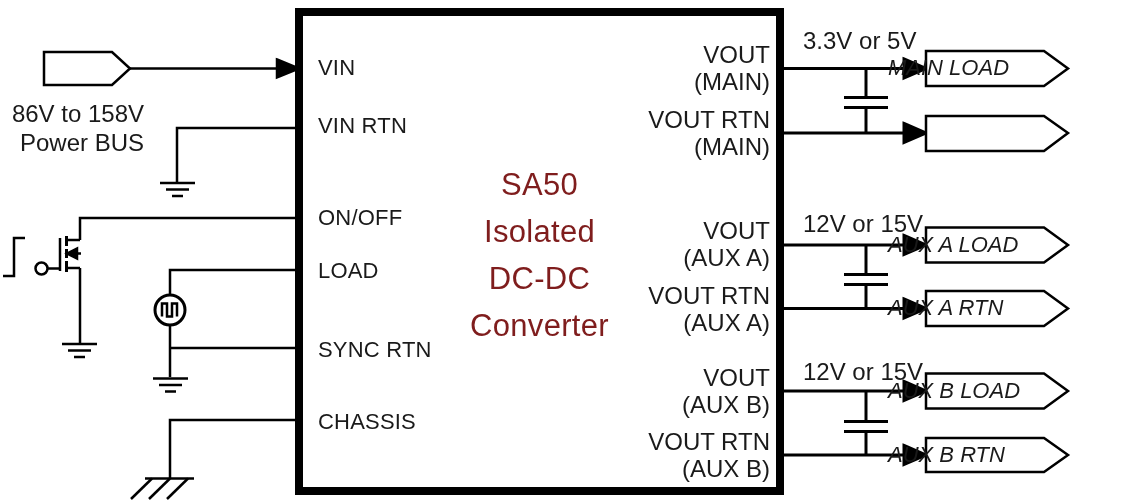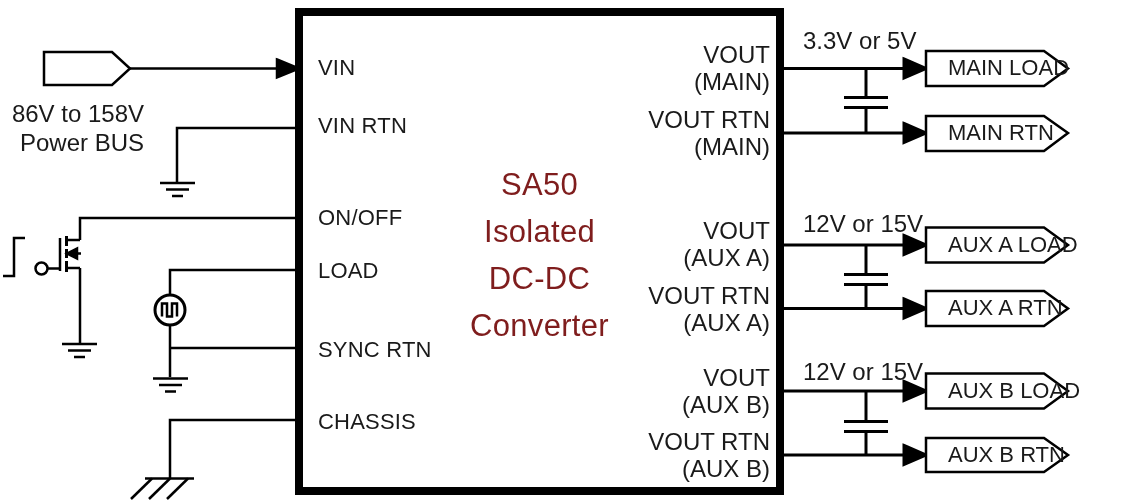--- a/index.html
+++ b/index.html
@@ -8,21 +8,21 @@
     font-family:"Liberation Sans","DejaVu Sans",sans-serif;color:#1a1a1a;
   }
   #wires{position:absolute;left:0;top:0;}
   .lbl{position:absolute;white-space:nowrap;}
   .left-pin{font-size:22px;transform:translateY(-50%);letter-spacing:0.2px;}
   .right-pin{font-size:24px;line-height:27px;text-align:right;transform:translateY(-50%);right:377px;}
   .title-block{left:299px;width:481px;text-align:center;font-size:31px;line-height:47px;
                transform:translateY(-50%);color:#7f1d1d;letter-spacing:0.3px;}
   .bus-label{left:10px;width:134px;text-align:right;font-size:24px;line-height:29px;transform:translateY(-50%);}
   .voltage{font-size:24px;left:803px;transform:translateY(-50%);}
-  .tag-text{font-size:22px;left:948px;transform:translateY(-50%);}
+  .tag-text{font-size:22px;left:888px;transform:translateY(-50%);font-style:italic;}
 </style>
 </head>
 <body>
 
 <div id="stage">
 
   <svg id="wires" width="1147" height="503" viewBox="0 0 1147 503" stroke="#000" fill="none" stroke-width="2.5">
 
     <rect x="299" y="12" width="481" height="479" fill="#fff" stroke-width="8"></rect>
 
@@ -183,19 +183,18 @@
   <div class="lbl right-pin" style="top:455px">
     <div>VOUT RTN</div>
     <div>(AUX B)</div>
   </div>
 
   <div class="lbl voltage" style="top:41px">3.3V or 5V</div>
   <div class="lbl voltage" style="top:224px">12V or 15V</div>
   <div class="lbl voltage" style="top:372px">12V or 15V</div>
 
   <div class="lbl tag-text" style="top:68px">MAIN LOAD</div>
-  <div class="lbl tag-text" style="top:133px">MAIN RTN</div>
   <div class="lbl tag-text" style="top:245px">AUX A LOAD</div>
   <div class="lbl tag-text" style="top:308px">AUX A RTN</div>
   <div class="lbl tag-text" style="top:391px">AUX B LOAD</div>
   <div class="lbl tag-text" style="top:455px">AUX B RTN</div>
 
 </div>
 
 </body></html>

